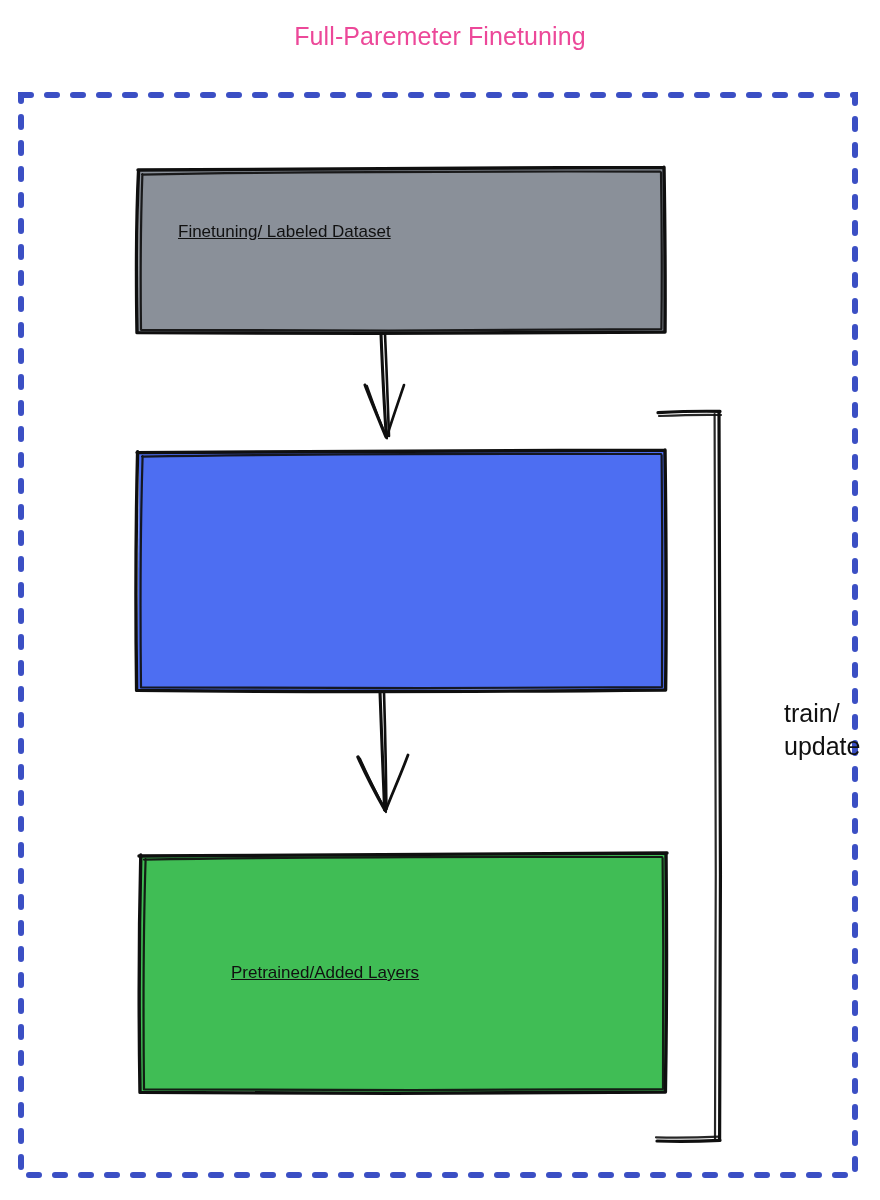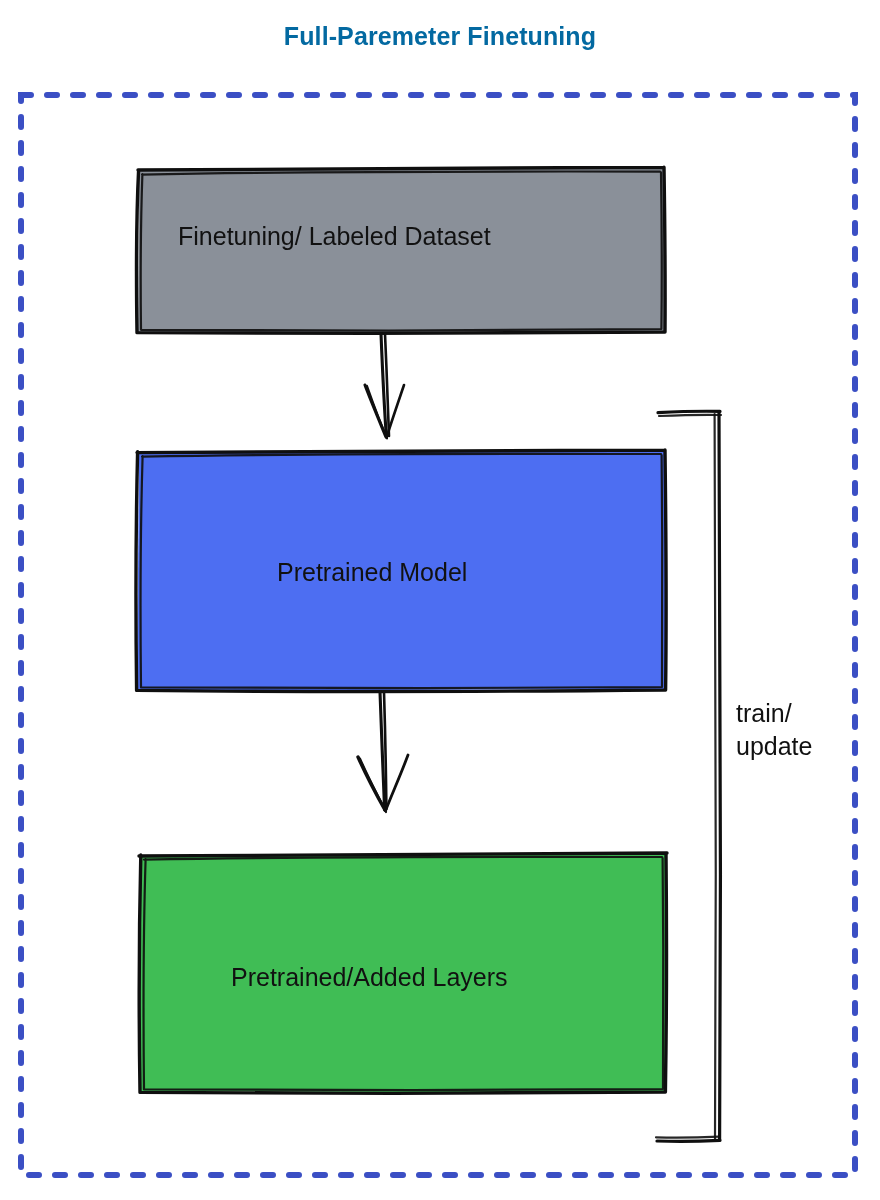--- a/index.html
+++ b/index.html
@@ -23,23 +23,23 @@
   }
 
   .page-title {
     position: absolute;
     top: 22px;
     left: 0;
     width: 880px;
     text-align: center;
     font-family: "Liberation Sans", sans-serif;
     font-size: 25px;
-    font-weight: 700;
+    font-weight: 400;
     letter-spacing: 0.1px;
-    color: #0369a1;
+    color: #ec4899;
     user-select: none;
   }
 
   .dashed-frame {
     position: absolute;
     left: 18px;
     top: 92px;
     width: 840px;
     height: 1086px;
     box-sizing: border-box;
@@ -51,39 +51,40 @@
     left: 0;
     top: 0;
     width: 880px;
     height: 1200px;
     overflow: visible;
   }
 
   .node-label {
     position: absolute;
     font-family: "Liberation Sans", sans-serif;
-    font-size: 25px;
+    font-size: 17px;
     font-weight: 400;
     color: #111111;
     white-space: nowrap;
     user-select: none;
+    text-decoration: underline;
   }
 
   .loop-label {
     position: absolute;
     left: 736px;
     top: 697px;
     font-family: "Liberation Sans", sans-serif;
     font-size: 25px;
     font-weight: 400;
     line-height: 1.32;
     color: #111111;
     user-select: none;
   }
-  .loop-label .line { display: block; }
+  .loop-label .line { display: block; margin-left: 48px; }
 
   .sketch-stroke {
     fill: none;
     stroke: #0f0f0f;
     stroke-linecap: round;
     stroke-linejoin: round;
   }
 </style>
 </head>
 <body>
@@ -160,21 +161,20 @@
       <path class="sketch-stroke" stroke-width="3.2" d="M719,412 C720.6,600 721,900 719.6,1140"></path>
       <path class="sketch-stroke" stroke-width="2.2" opacity="0.9" d="M714.6,414 C716,602 716.2,900 715,1139"></path>
 
       <path class="sketch-stroke" stroke-width="3.2" d="M720,1140.4 C700,1141.4 678,1141.8 657,1141"></path>
       <path class="sketch-stroke" stroke-width="2.2" opacity="0.9" d="M719,1136.6 C699,1137.6 677,1138 656,1137.4"></path>
     </g>
   </svg>
 
   <div class="node-label" style="left:178px; top:222px;">Finetuning/ Labeled Dataset</div>
 
-  <div class="node-label" style="left:277px; top:558px;">Pretrained Model</div>
 
   <div class="node-label" style="left:231px; top:963px;">Pretrained/Added Layers</div>
 
   <div class="loop-label">
     <span class="line">train/</span>
     <span class="line">update</span>
   </div>
 
 </div>
 

